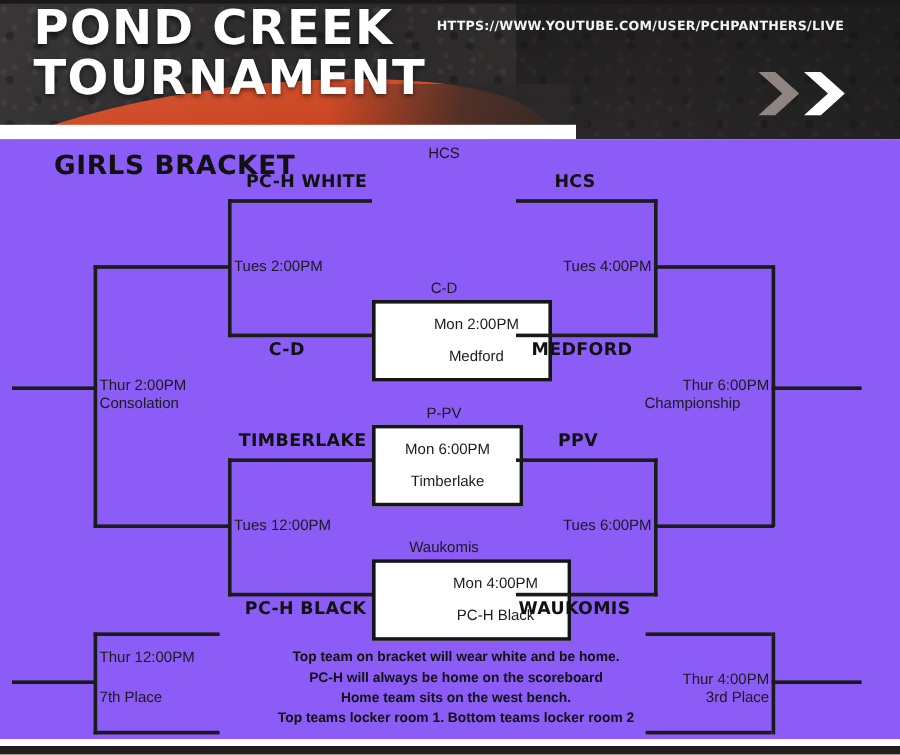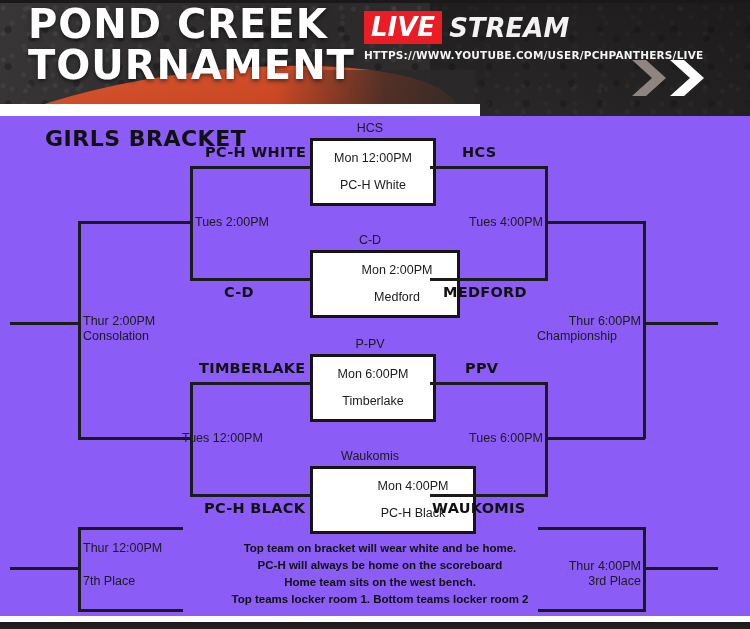--- a/index.html
+++ b/index.html
@@ -89,24 +89,20 @@
     <div class="swoosh"></div>
     <div class="swoosh-dark"></div>
     <div class="swoosh-mask"></div>
 
     <div id="title-block">
       <div class="title-line">POND CREEK</div>
       <div class="title-line">TOURNAMENT</div>
     </div>
 
     <div id="livebox">
-      <div class="live-row">
-        <span class="live-tag">LIVE</span>
-        <span class="stream-tag">STREAM</span>
-      </div>
       <div class="live-url">HTTPS://WWW.YOUTUBE.COM/USER/PCHPANTHERS/LIVE</div>
     </div>
 
     <div class="chev" style="left:630px;top:58px;">
       <svg width="46" height="40" viewBox="0 0 46 40">
           <path d="M2 2 L22 20 L2 38 L16 38 L36 20 L16 2 Z" fill="#8e8480"></path>
         </svg>
     </div>
     <div class="chev" style="left:668px;top:58px;">
       <svg width="46" height="40" viewBox="0 0 46 40">
@@ -125,24 +121,20 @@
 
     <div class="ln lnv" style="left:190px;top:50px;height:115px;"></div>
 
     <div class="ln lnh" style="left:78px;top:105px;width:114px;"></div>
 
     <div class="seed" style="left:205px;top:28px;">PC-H WHITE</div>
     <div class="seed" style="left:224px;top:168px;">C-D</div>
     <div class="slot" style="left:195px;top:98px;">Tues 2:00PM</div>
 
     <div class="gb-cap" style="left:310px;top:5px;width:120px;">HCS</div>
-    <div class="gamebox" style="left:310px;top:22px;width:120px;height:62px;">
-      <div class="gb-time">Mon 12:00PM</div>
-      <div class="gb-team">PC-H White</div>
-    </div>
 
     <div class="gb-cap" style="left:310px;top:117px;width:120px;">C-D</div>
     <div class="gamebox" style="left:310px;top:134px;width:120px;height:62px;padding-left:24px;">
       <div class="gb-time">Mon 2:00PM</div>
       <div class="gb-team">Medford</div>
     </div>
 
     <div class="ln lnh" style="left:430px;top:50px;width:118px;"></div>
     <div class="ln lnh" style="left:430px;top:162px;width:118px;"></div>
     <div class="ln lnv" style="left:545px;top:50px;height:115px;"></div>
@@ -152,21 +144,21 @@
     <div class="seed" style="left:443px;top:168px;">MEDFORD</div>
     <div class="slot r" style="left:413px;top:98px;width:130px;">Tues 4:00PM</div>
 
     <div class="ln lnh" style="left:190px;top:266px;width:120px;"></div>
     <div class="ln lnh" style="left:190px;top:378px;width:120px;"></div>
     <div class="ln lnv" style="left:190px;top:266px;height:115px;"></div>
     <div class="ln lnh" style="left:78px;top:321px;width:114px;"></div>
 
     <div class="seed" style="left:199px;top:244px;">TIMBERLAKE</div>
     <div class="seed" style="left:204px;top:384px;">PC-H BLACK</div>
-    <div class="slot" style="left:182px;top:314px;">Tues 12:00PM</div>
+    <div class="slot" style="left:195px;top:314px;">Tues 12:00PM</div>
 
     <div class="gb-cap" style="left:310px;top:221px;width:120px;">P-PV</div>
     <div class="gamebox" style="left:310px;top:238px;width:120px;height:62px;">
       <div class="gb-time">Mon 6:00PM</div>
       <div class="gb-team">Timberlake</div>
     </div>
 
     <div class="gb-cap" style="left:310px;top:333px;width:120px;">Waukomis</div>
     <div class="gamebox" style="left:310px;top:350px;width:120px;height:62px;padding-left:40px;">
       <div class="gb-time">Mon 4:00PM</div>

